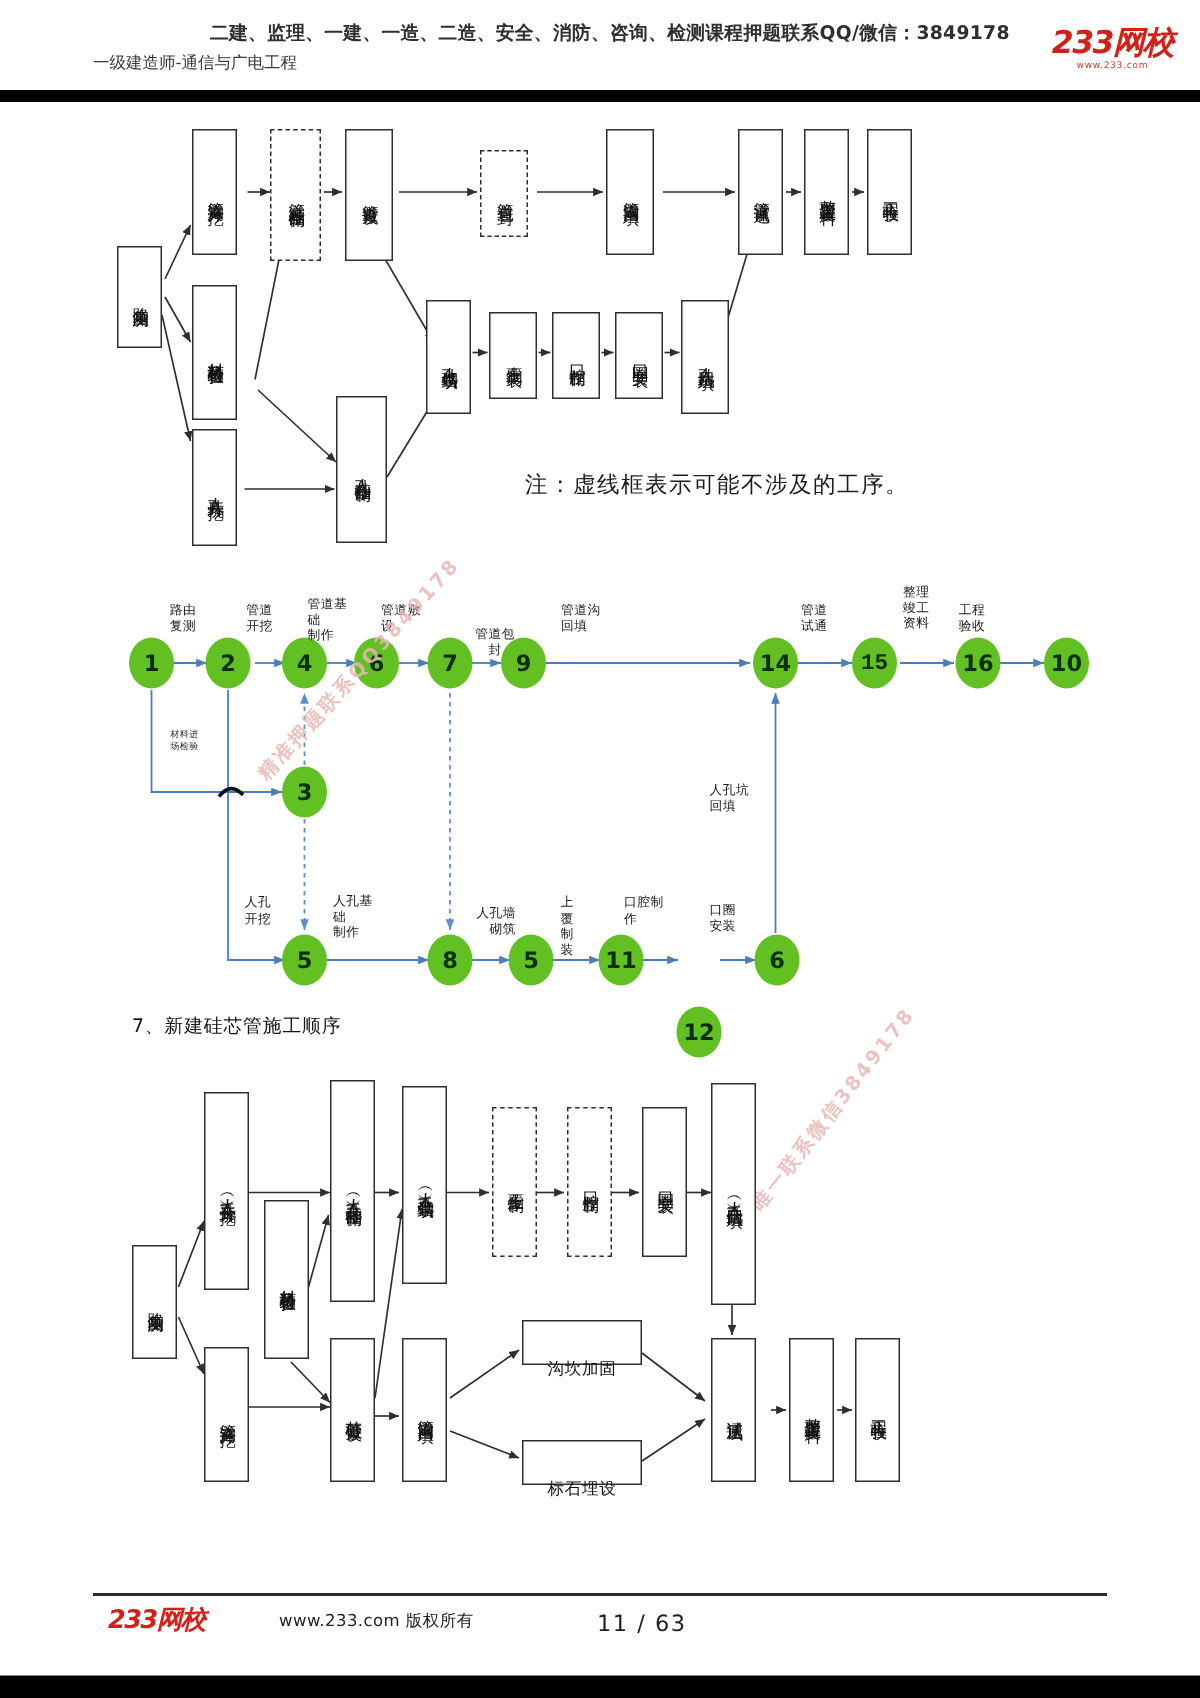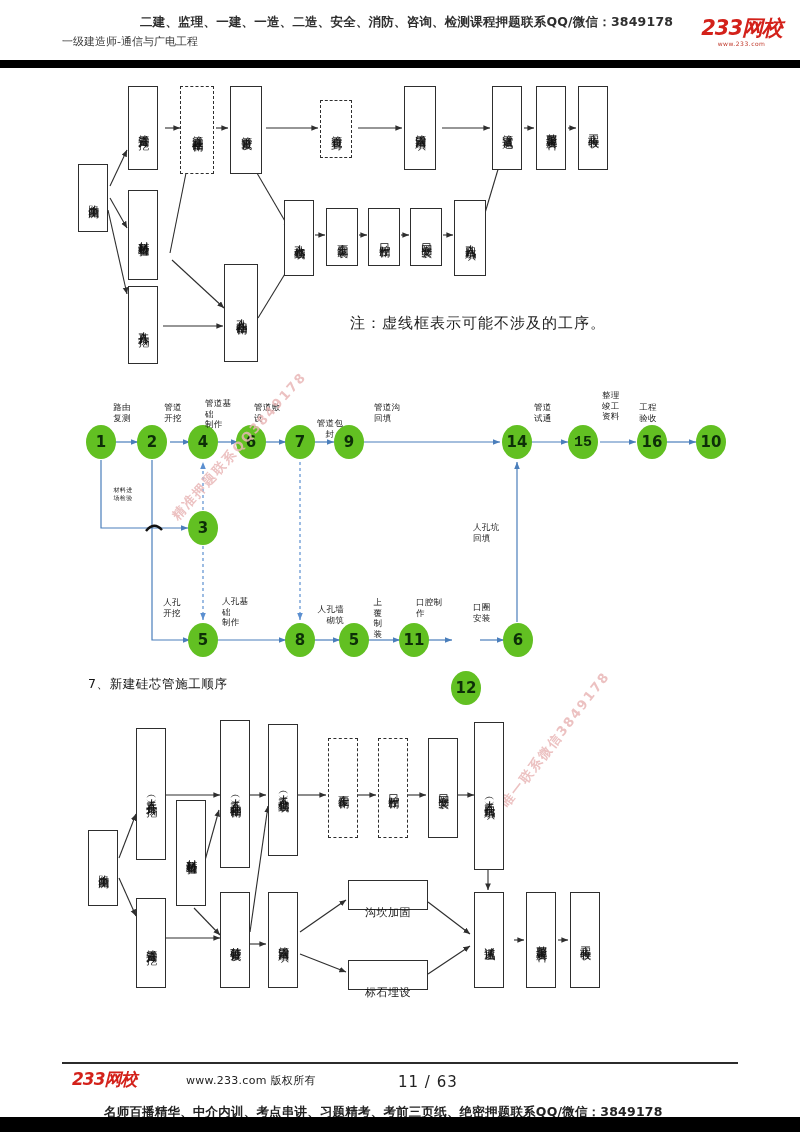--- a/index.html
+++ b/index.html
@@ -459,16 +459,15 @@
 
     <div class="fbox" style="left:570px;top:182px;width:30px;height:96px;">
       <span class="vtxt">工程验收</span>
     </div>
   </div>
 
   <div id="footer-rule"></div>
   <div id="f-logo">233网校</div>
   <div id="f-site">www.233.com 版权所有</div>
   <div id="f-page">11 / 63</div>
-  <div id="f-tag">名师百播精华、中介内训、考点串讲、习题精考、考前三页纸、绝密押题联系QQ/微信：3849178</div>
   <div id="black-band"></div>
 
 </div>
 
 </body></html>

